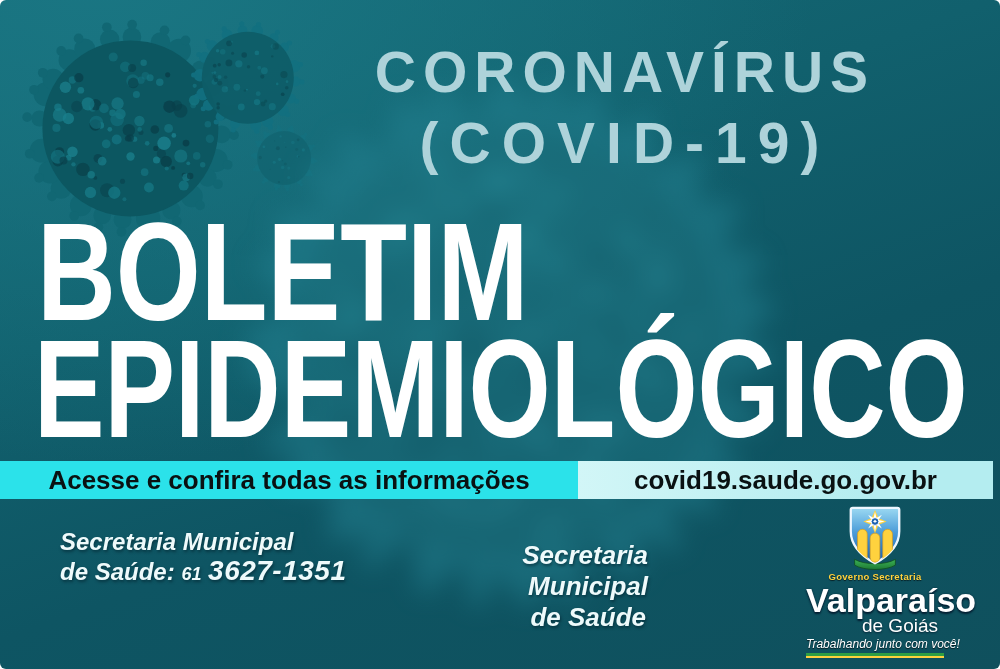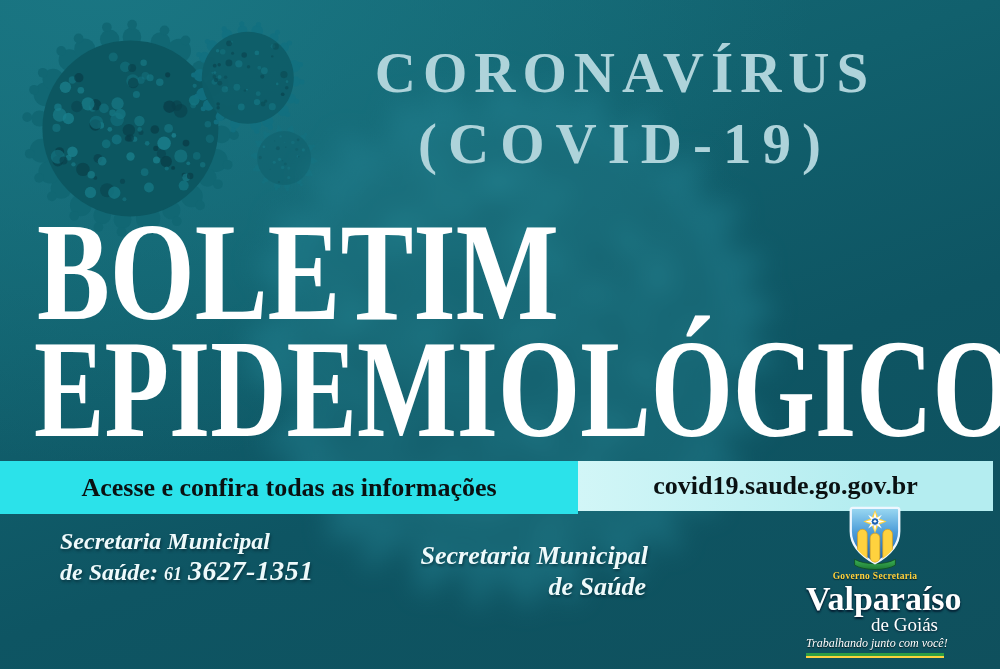--- a/index.html
+++ b/index.html
@@ -1,23 +1,24 @@
 <!DOCTYPE html>
 <html style="--background-top: #1a7683; --background-bottom: #0f505d; --banner-left-bg: #2be2ea; --banner-right-bg: #b4edf0; --header-text: #aed3da; --accent-yellow: #ffd23e; --accent-green: #2f9e44; --shield-blue: #1d5ca8;"><head>
 <meta charset="utf-8">
 <style>
   html,body { margin:0; padding:0; background:#ffffff; }
   * { box-sizing:border-box; }
 
   .stage {
     position:relative; width:1000px; height:669px; overflow:hidden;
-    font-family:Liberation Serif, serif;
+    font-family:Liberation Sans, sans-serif;
     background:
       radial-gradient(1300px 900px at 10% -5%, var(--background-top,#1a7683) 0%, rgba(26,118,131,0) 55%),
       linear-gradient(160deg, #156b77 0%, #11606d 35%, #0e5563 62%, var(--background-bottom,#0f505d) 100%);
+    border-radius: 6px;
   }
 
   .virus { position:absolute; pointer-events:none; }
   .virus svg { display:block; }
   .v1 { left:16px;  top:14px; }
   .v2 { left:188px; top:18px; }
   .v3 { left:249px; top:123px; }
   .vcenter { left:230px; top:62px; }
 
   
@@ -33,27 +34,27 @@
     position:absolute; color:#ffffff; font-weight:bold; font-size:140px;
     line-height:1; white-space:nowrap; transform-origin:left top;
     display:inline-block;
   }
   .title-line.line1 { left:37px; top:202px; transform:scaleX(.78); }
   .title-line.line2 { left:34px; top:319px; transform:scaleX(.755); }
 
   
   .banner { position:absolute; left:0; top:461px; width:1000px; height:38px; }
   .banner-left {
-    position:absolute; left:0; top:0; width:578px; height:53px;
+    position:absolute; left:0; top:0; width:578px; height:38px;
     background:var(--banner-left-bg,#2be2ea);
     display:flex; align-items:center; justify-content:center;
     color:#0a1112; font-weight:bold; font-size:26px;
   }
   .banner-right {
-    position:absolute; left:578px; top:0; width:415px; height:50px;
+    position:absolute; left:578px; top:0; width:415px; height:38px;
     background:linear-gradient(90deg,#d2f6f7 0%, var(--banner-right-bg,#b4edf0) 70%);
     display:flex; align-items:center; justify-content:center;
     color:#0a1112; font-weight:bold; font-size:26px;
   }
 
   
   .contact {
     position:absolute; left:60px; top:527px; color:#eefafb;
     font-style:italic; font-weight:bold; font-size:24px; line-height:29px;
     text-shadow:1px 2px 3px rgba(2,30,40,.55);

